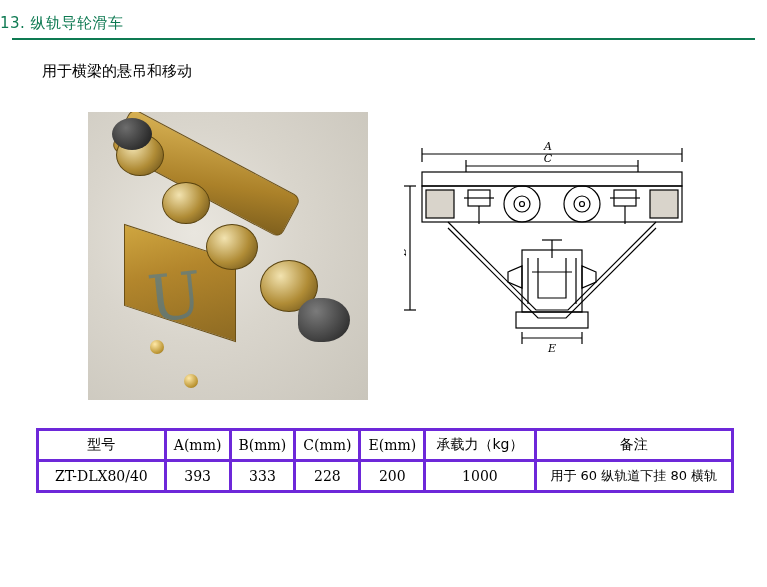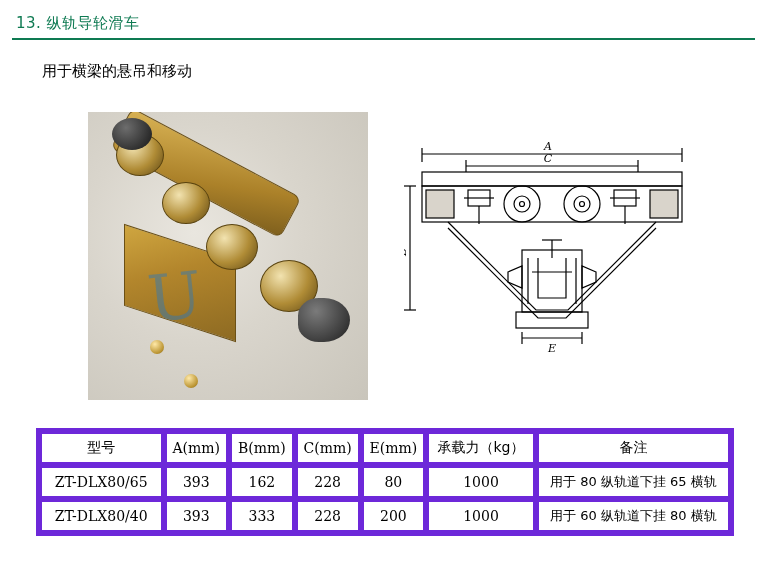--- a/index.html
+++ b/index.html
@@ -16,21 +16,21 @@
     overflow: hidden;
   }
   .page {
     position: relative;
     width: 767px;
     height: 587px;
   }
   
   .heading {
     position: absolute;
-    left: 16px;
+    left: 0;
     top: 14px;
     font-size: 15px;
     color: #0e7a52;
     font-family: "DejaVu Sans", sans-serif;
     letter-spacing: 0.5px;
   }
   .heading-rule {
     position: absolute;
     left: 12px;
     top: 38px;
@@ -132,21 +132,21 @@
     top: 428px;
     width: 698px;
   }
   table.spec {
     border-collapse: collapse;
     width: 698px;
     font-size: 14px;
     font-family: "DejaVu Serif", serif;
   }
   table.spec th, table.spec td {
-    border: 6px solid #6d28d9;
+    border: 3px solid #6d28d9;
     text-align: center;
     height: 28px;
     padding: 0 2px;
     white-space: nowrap;
   }
   table.spec th { font-weight: normal; }
   .col-model { width: 132px; }
   .col-a, .col-b, .col-c, .col-e { width: 62px; }
   .col-load { width: 110px; }
   .col-note { width: 200px; text-align: center; }
@@ -246,29 +246,20 @@
           <th class="col-a">A(mm)</th>
           <th class="col-b">B(mm)</th>
           <th class="col-c">C(mm)</th>
           <th class="col-e">E(mm)</th>
           <th class="col-load hdr-cn">承载力（kg）</th>
           <th class="col-note hdr-cn">备注</th>
         </tr>
       </thead>
       <tbody>
         <tr>
-          <td>ZT-DLX80/65</td>
-          <td>393</td>
-          <td>162</td>
-          <td>228</td>
-          <td>80</td>
-          <td>1000</td>
-          <td class="note">用于 80 纵轨道下挂 65 横轨</td>
-        </tr>
-        <tr>
           <td>ZT-DLX80/40</td>
           <td>393</td>
           <td>333</td>
           <td>228</td>
           <td>200</td>
           <td>1000</td>
           <td class="note">用于 60 纵轨道下挂 80 横轨</td>
         </tr>
       </tbody>
     </table>

